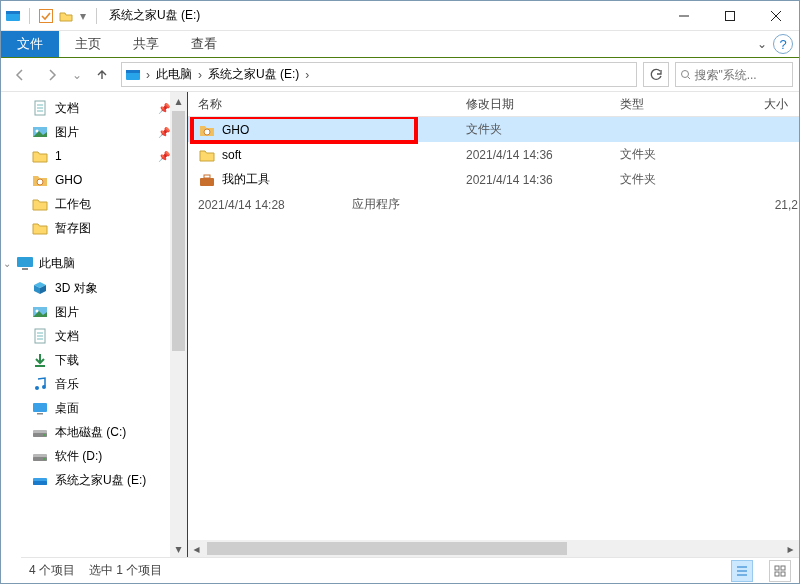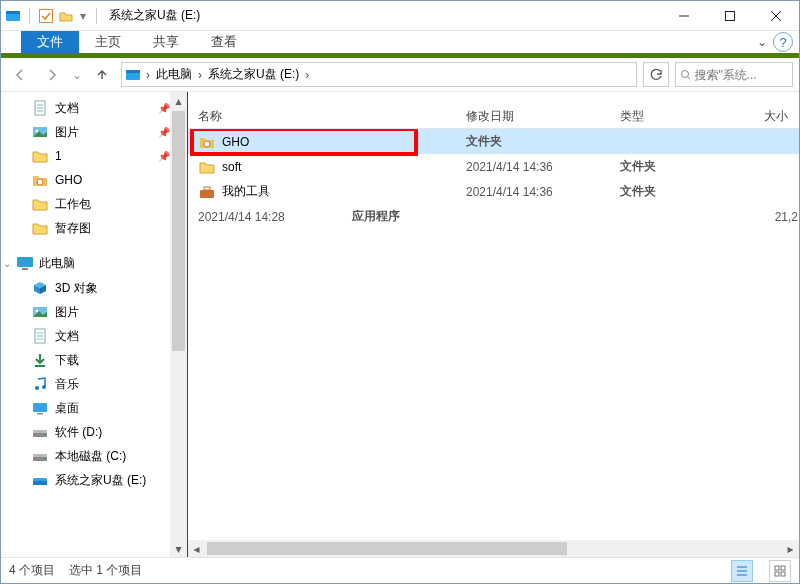--- a/index.html
+++ b/index.html
@@ -6,21 +6,21 @@
   body { background: #fff; width: 800px; height: 584px; overflow: hidden; border: 1px solid #7c9bb3; }
   
   .titlebar { height: 30px; display: flex; align-items: center; background: #fff; border-bottom: 1px solid #e5e5e5; }
   .titlebar-left { display: flex; align-items: center; padding-left: 4px; gap: 4px; flex: 1; }
   .tb-icon { width: 16px; height: 16px; display: inline-flex; align-items: center; justify-content: center; }
   .tb-sep { width: 1px; height: 16px; background: #ccc; margin: 0 4px; }
   .titlebar-title { padding-left: 4px; color: #000; }
   .winctrls { display: flex; height: 100%; }
   .winctrl { width: 46px; height: 30px; display: flex; align-items: center; justify-content: center; color: #222; }
 
-  .ribbon { height: 27px; display: flex; align-items: stretch; background: #fff; border-bottom: 5px solid #4d7c0f; padding-right: 6px; padding-left: 20px; }
+  .ribbon { height: 27px; display: flex; align-items: stretch; background: #fff; border-bottom: 1px solid #4d7c0f; padding-right: 6px; }
   .ribbon-file { background: #1979ca; color: #fff; padding: 0 16px; display: flex; align-items: center; font-size: 13px; }
   .ribbon-tab { padding: 0 16px; display: flex; align-items: center; color: #444; font-size: 13px; }
   .ribbon-flex { flex: 1; }
   .ribbon-help { width: 20px; height: 20px; border: 1px solid #7aa7cd; border-radius: 50%; display: flex; align-items: center; justify-content: center; color: #1979ca; font-size: 13px; align-self: center; }
   .ribbon-expand { width: 22px; display: flex; align-items: center; justify-content: center; color: #555; }
 
   .addrbar { height: 34px; display: flex; align-items: center; padding: 4px 6px; gap: 6px; border-bottom: 1px solid #e5e5e5; }
   .nav-btn { width: 26px; height: 26px; display: flex; align-items: center; justify-content: center; color: #999; }
   .nav-btn.enabled { color: #555; }
   .nav-drop { width: 12px; color: #999; display: flex; align-items: center; justify-content: center;}
@@ -41,43 +41,43 @@
   .tree-item.root { padding-left: 14px; height: 26px; }
   .tree-item.root .caret { position:absolute; left:2px; color:#888; font-size:10px; }
   .tree-item .ticon { width: 18px; height: 18px; display:flex; align-items:center; justify-content:center; }
   .pin { margin-left: auto; margin-right: 16px; color: #6b6b6b; font-size: 10px; }
   .sidebar .sbar { position: absolute; right: 0; top: 0; bottom: 0; width: 17px; background: #f0f0f0; display:flex; flex-direction:column; align-items:center; }
   .sbar .arrow { height: 17px; width: 17px; display:flex; align-items:center; justify-content:center; color:#606060; background:#f0f0f0; }
   .sbar .track { flex:1; width:17px; background:#f0f0f0; position:relative; }
   .sbar .thumb { position:absolute; left:2px; right:2px; top:2px; height:240px; background:#cdcdcd; }
   .tree-sep { height: 10px; }
 
-  .content { flex: 1; display: flex; flex-direction: column; overflow: hidden; margin-top: 12px; }
+  .content { flex: 1; display: flex; flex-direction: column; overflow: hidden; }
   .columns { display: flex; align-items: center; height: 25px; border-bottom: 1px solid #e5e5e5; color: #444; padding-left: 4px; }
   .col { padding: 0 10px 0 6px; border-right: 1px solid transparent; height:100%; display:flex; align-items:center; position:relative; }
   .col-name { width: 268px; }
   .col-date { width: 154px; }
   .col-type { width: 126px; }
   .col-size { flex: 1; text-align: right; justify-content:flex-end; padding-right:10px;}
   
   .rows { flex:1; overflow:hidden; position:relative; }
   .row { display: flex; align-items: center; height: 25px; padding-left: 4px; }
   .row.sel { background: #cce8ff; }
   .c-name { width: 268px; display:flex; align-items:center; gap:6px; padding-left:6px; }
   .c-date { width: 154px; padding-left:6px; color:#555; }
-  .c-type { width: 126px; padding-left:6px; color:#555;font-weight:bold; }
+  .c-type { width: 126px; padding-left:6px; color:#555; }
   .c-size { flex:1; text-align:right; padding-right:1px; color:#555; }
   .ficon { width:18px; height:18px; display:flex; align-items:center; justify-content:center; }
   .highlight-box { position:absolute; border:4px solid #ff0000; pointer-events:none; }
   .hscroll { height:17px; background:#f0f0f0; display:flex; align-items:center; }
   .hscroll .harrow { width:17px; height:17px; display:flex; align-items:center; justify-content:center; color:#606060; }
   .hscroll .htrack { flex:1; height:17px; position:relative; }
   .hscroll .hthumb { position:absolute; top:2px; bottom:2px; left:2px; width:360px; background:#cdcdcd; }
 
-  .status { height: 26px; border-top: 1px solid #e5e5e5; display:flex; align-items:center; padding: 0 8px; gap: 14px; color:#444; }
+  .status { height: 26px; border-top: 1px solid #e5e5e5; display:flex; align-items:center; padding: 0 8px; gap: 14px; color:#444;margin-left:20px; }
   .status .flex { flex:1; }
   .status .viewbtn { width:22px; height:22px; border:1px solid #ccc; display:flex; align-items:center; justify-content:center; margin-left:2px; }
   .status .viewbtn.active { background:#cce8ff; border-color:#99c9ef; }
 
   
   svg { display:block; }
 </style>
 </head>
 <body>
 
@@ -313,31 +313,31 @@
             <span>桌面</span>
           </div>
           <div class="tree-item l2">
             <span class="ticon">
               <svg width="18" height="18">
                 <rect x="2" y="7" width="14" height="7" rx="1" fill="#b8b8b8"></rect>
                 <rect x="2" y="10" width="14" height="4" rx="1" fill="#888"></rect>
                 <circle cx="13" cy="12" r="1" fill="#4a4"></circle>
               </svg>
             </span>
-            <span>软件 (D:)</span>
+            <span>本地磁盘 (C:)</span>
           </div>
           <div class="tree-item l2">
             <span class="ticon">
               <svg width="18" height="18">
                 <rect x="2" y="7" width="14" height="7" rx="1" fill="#b8b8b8"></rect>
                 <rect x="2" y="10" width="14" height="4" rx="1" fill="#888"></rect>
                 <circle cx="13" cy="12" r="1" fill="#4a4"></circle>
               </svg>
             </span>
-            <span>本地磁盘 (C:)</span>
+            <span>软件 (D:)</span>
           </div>
           <div class="tree-item l2">
             <span class="ticon">
               <svg width="18" height="18">
                 <rect x="2" y="7" width="14" height="7" rx="1" fill="#3aa0e8"></rect>
                 <rect x="2" y="10" width="14" height="4" rx="1" fill="#1979ca"></rect>
               </svg>
             </span>
             <span>系统之家U盘 (E:)</span>
           </div>

